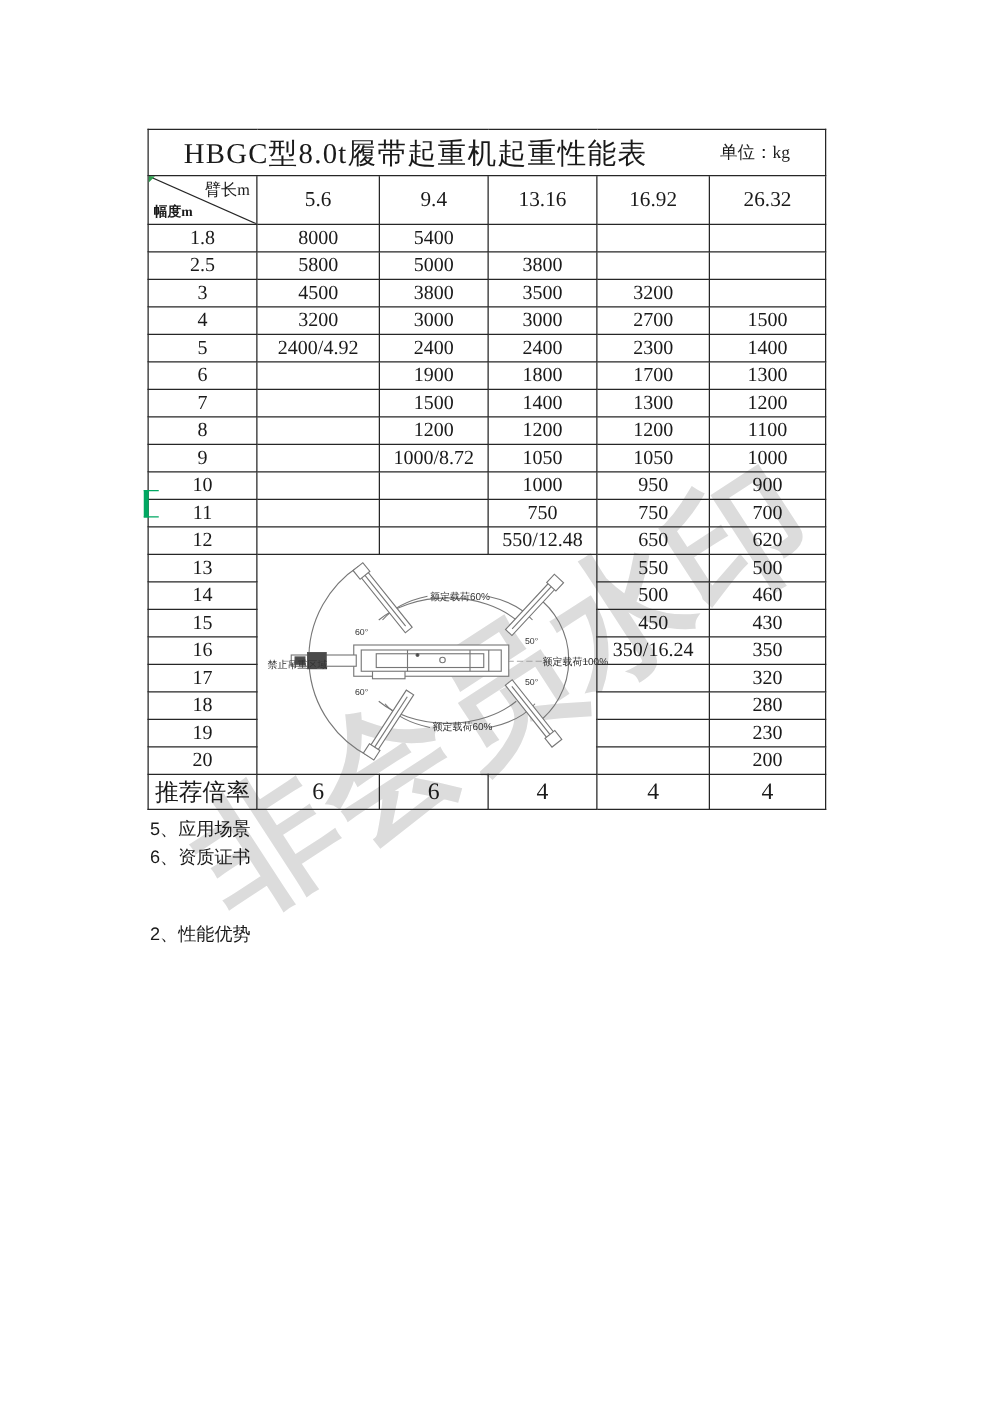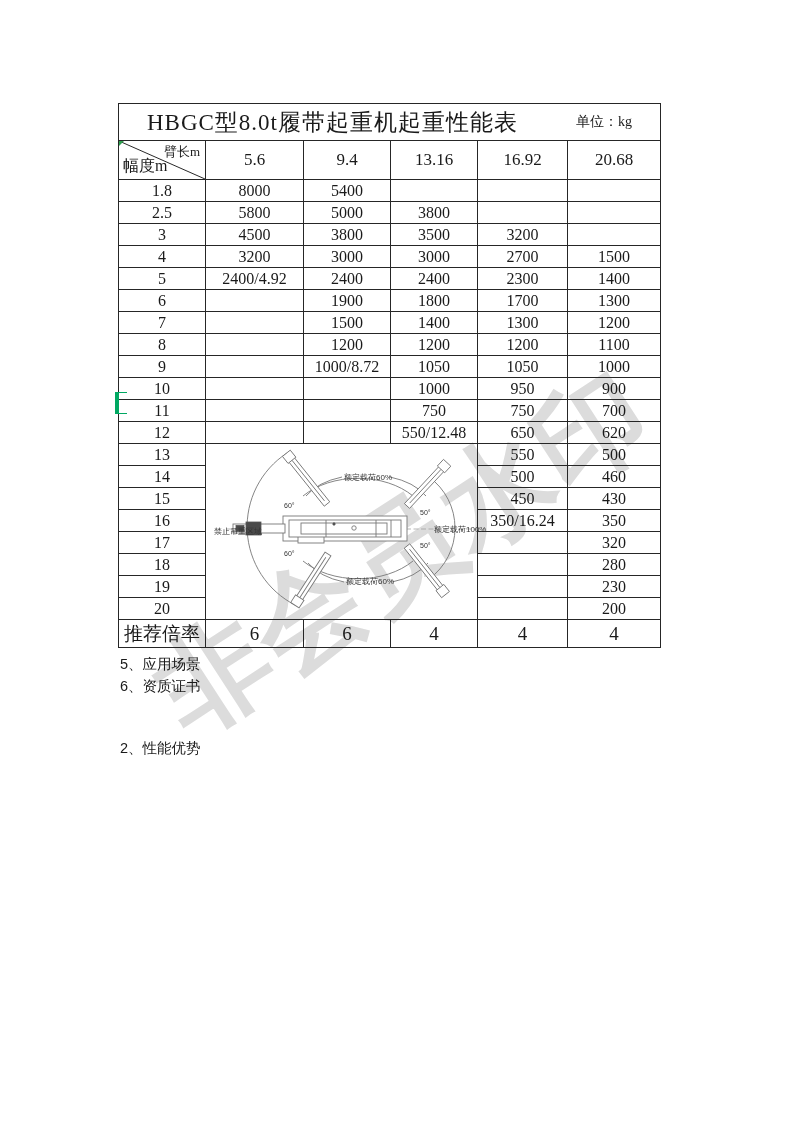--- a/index.html
+++ b/index.html
@@ -27,21 +27,21 @@
   }
   tr.title-row td { height:36px; }
   .title-wrap { display:flex; align-items:center; justify-content:center;gap:44px; }
   .tbl-title { font-size:23px; letter-spacing:1px; }
   .tbl-unit  { font-size:14px; margin-left:14px; }
   tr.head-row td { height:38px; font-size:17px; }
   
   td.corner { position:relative; }
   td.corner svg.diag { position:absolute; left:0; top:0; width:100%; height:100%; }
   .corner-top    { position:absolute; top:2px;  right:5px; font-size:13px; }
-  .corner-bottom { position:absolute; bottom:2px; left:4px; font-size:16px; }
+  .corner-bottom { position:absolute; bottom:2px; left:4px; font-size:11px;font-weight:bold; }
   .corner-mark   { position:absolute; top:0; left:0; width:0; height:0;
                    border-top:5px solid #2f9e4f; border-right:5px solid transparent; }
   tr.r td { height:21px; }
   tr.ratio-row td { height:27px; font-size:19px; }
   td.diagram-cell { position:relative; }
   td.diagram-cell svg { position:absolute; left:0; top:0; overflow:visible; }
   
   .rev-mark {
     position:absolute; left:115px; top:392px; width:8px; height:20px; z-index:2;
     border-left:4px solid #00a862; border-top:1px solid #00a862; border-bottom:1px solid #00a862;
@@ -90,21 +90,21 @@
             <line x1="0" y1="0" x2="87" y2="38" stroke="#262626" stroke-width="1"></line>
           </svg>
           <span class="corner-mark"></span>
           <span class="corner-top">臂长m</span>
           <span class="corner-bottom">幅度m</span>
         </td>
         <td>5.6</td>
         <td>9.4</td>
         <td>13.16</td>
         <td>16.92</td>
-        <td>20.68</td>
+        <td>26.32</td>
       </tr>
 
       <tr class="r">
           <td>1.8</td>
           <td>8000</td>
           <td>5400</td>
           <td></td>
           <td></td>
           <td></td>
         </tr>

